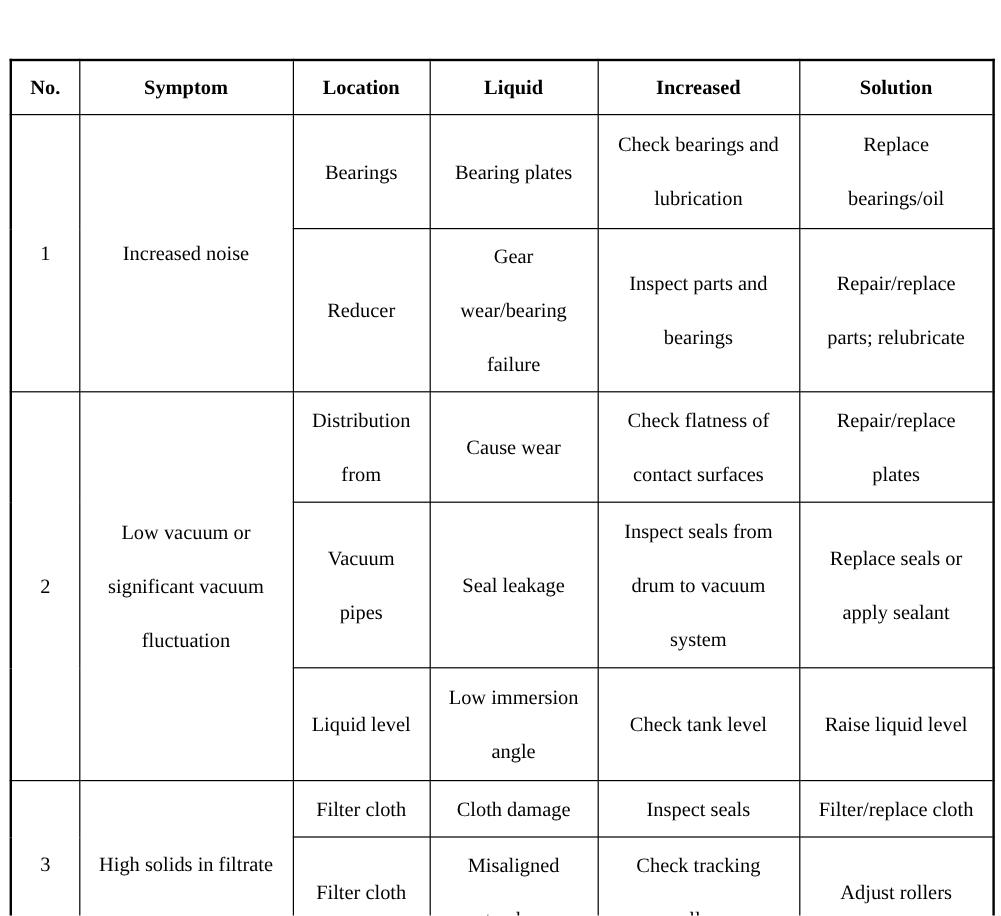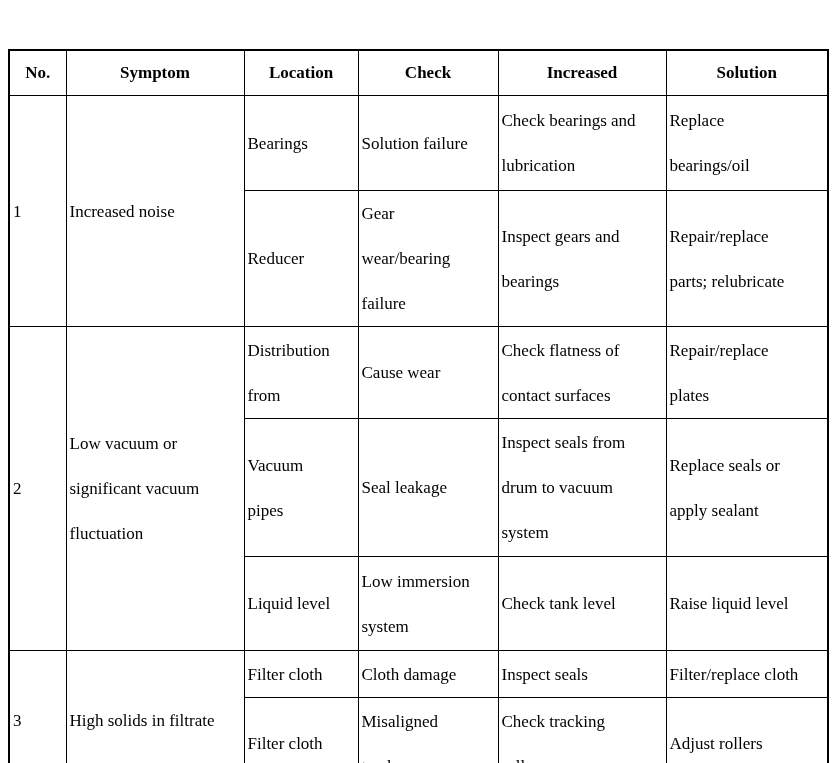--- a/index.html
+++ b/index.html
@@ -29,21 +29,21 @@
     vertical-align: middle;
     overflow: hidden;
   }
   table.maintenance th {
     font-weight: bold;
     text-align: center;
     height: 44px;
     white-space: nowrap;
   }
   table.maintenance td {
-    text-align: left;
+    text-align: center;
     line-height: 45px;
     white-space: pre-line;
   }
   td.cell-justify {
     text-align: justify;
   }
   tr.r-1a { height: 95px; }
   tr.r-1b { height: 136px; }
   tr.r-2a { height: 92px; }
   tr.r-2b { height: 138px; }
@@ -62,42 +62,42 @@
       <col style="width:114px">
       <col style="width:140px">
       <col style="width:168px">
       <col style="width:162px">
     </colgroup>
     <thead>
       <tr>
         <th>No.</th>
         <th>Symptom</th>
         <th>Location</th>
-        <th>Check</th>
+        <th>Liquid</th>
         <th>Increased</th>
         <th>Solution</th>
       </tr>
     </thead>
     <tbody>
       <tr class="r-1a">
         <td rowspan="2">1</td>
         <td rowspan="2">Increased noise</td>
         <td>Bearings</td>
-        <td>Solution failure</td>
+        <td>Bearing plates</td>
         <td>Check bearings and
 lubrication</td>
         <td>Replace
 bearings/oil</td>
       </tr>
       <tr class="r-1b">
         <td>Reducer</td>
         <td>Gear
 wear/bearing
 failure</td>
-        <td>Inspect gears and
+        <td>Inspect parts and
 bearings</td>
         <td>Repair/replace
 parts; relubricate</td>
       </tr>
       <tr class="r-2a">
         <td rowspan="3">2</td>
         <td rowspan="3">Low vacuum or
 significant vacuum
 fluctuation</td>
         <td>Distribution
@@ -113,21 +113,21 @@
 pipes</td>
         <td>Seal leakage</td>
         <td>Inspect seals from
 drum to vacuum
 system</td>
         <td>Replace seals or
 apply sealant</td>
       </tr>
       <tr class="r-2c">
         <td>Liquid level</td>
-        <td class="cell-justify">Low immersion system</td>
+        <td class="cell-justify">Low immersion angle</td>
         <td>Check tank level</td>
         <td>Raise liquid level</td>
       </tr>
       <tr class="r-3a">
         <td rowspan="2">3</td>
         <td rowspan="2">High solids in filtrate</td>
         <td>Filter cloth</td>
         <td>Cloth damage</td>
         <td>Inspect seals</td>
         <td>Filter/replace cloth</td>

